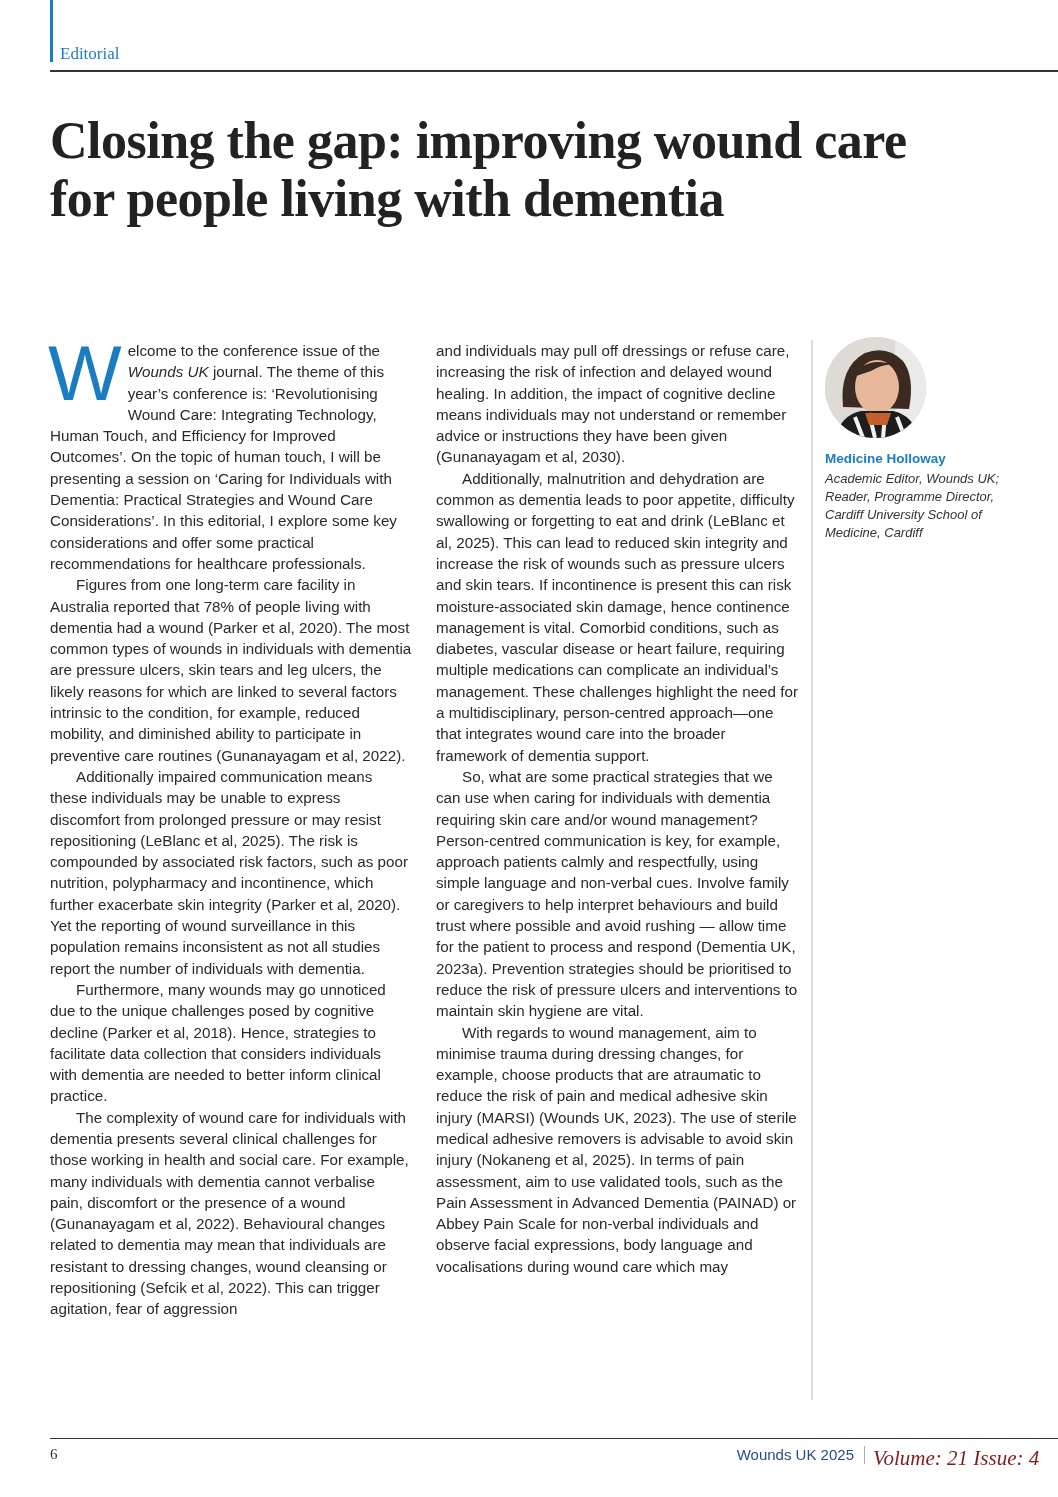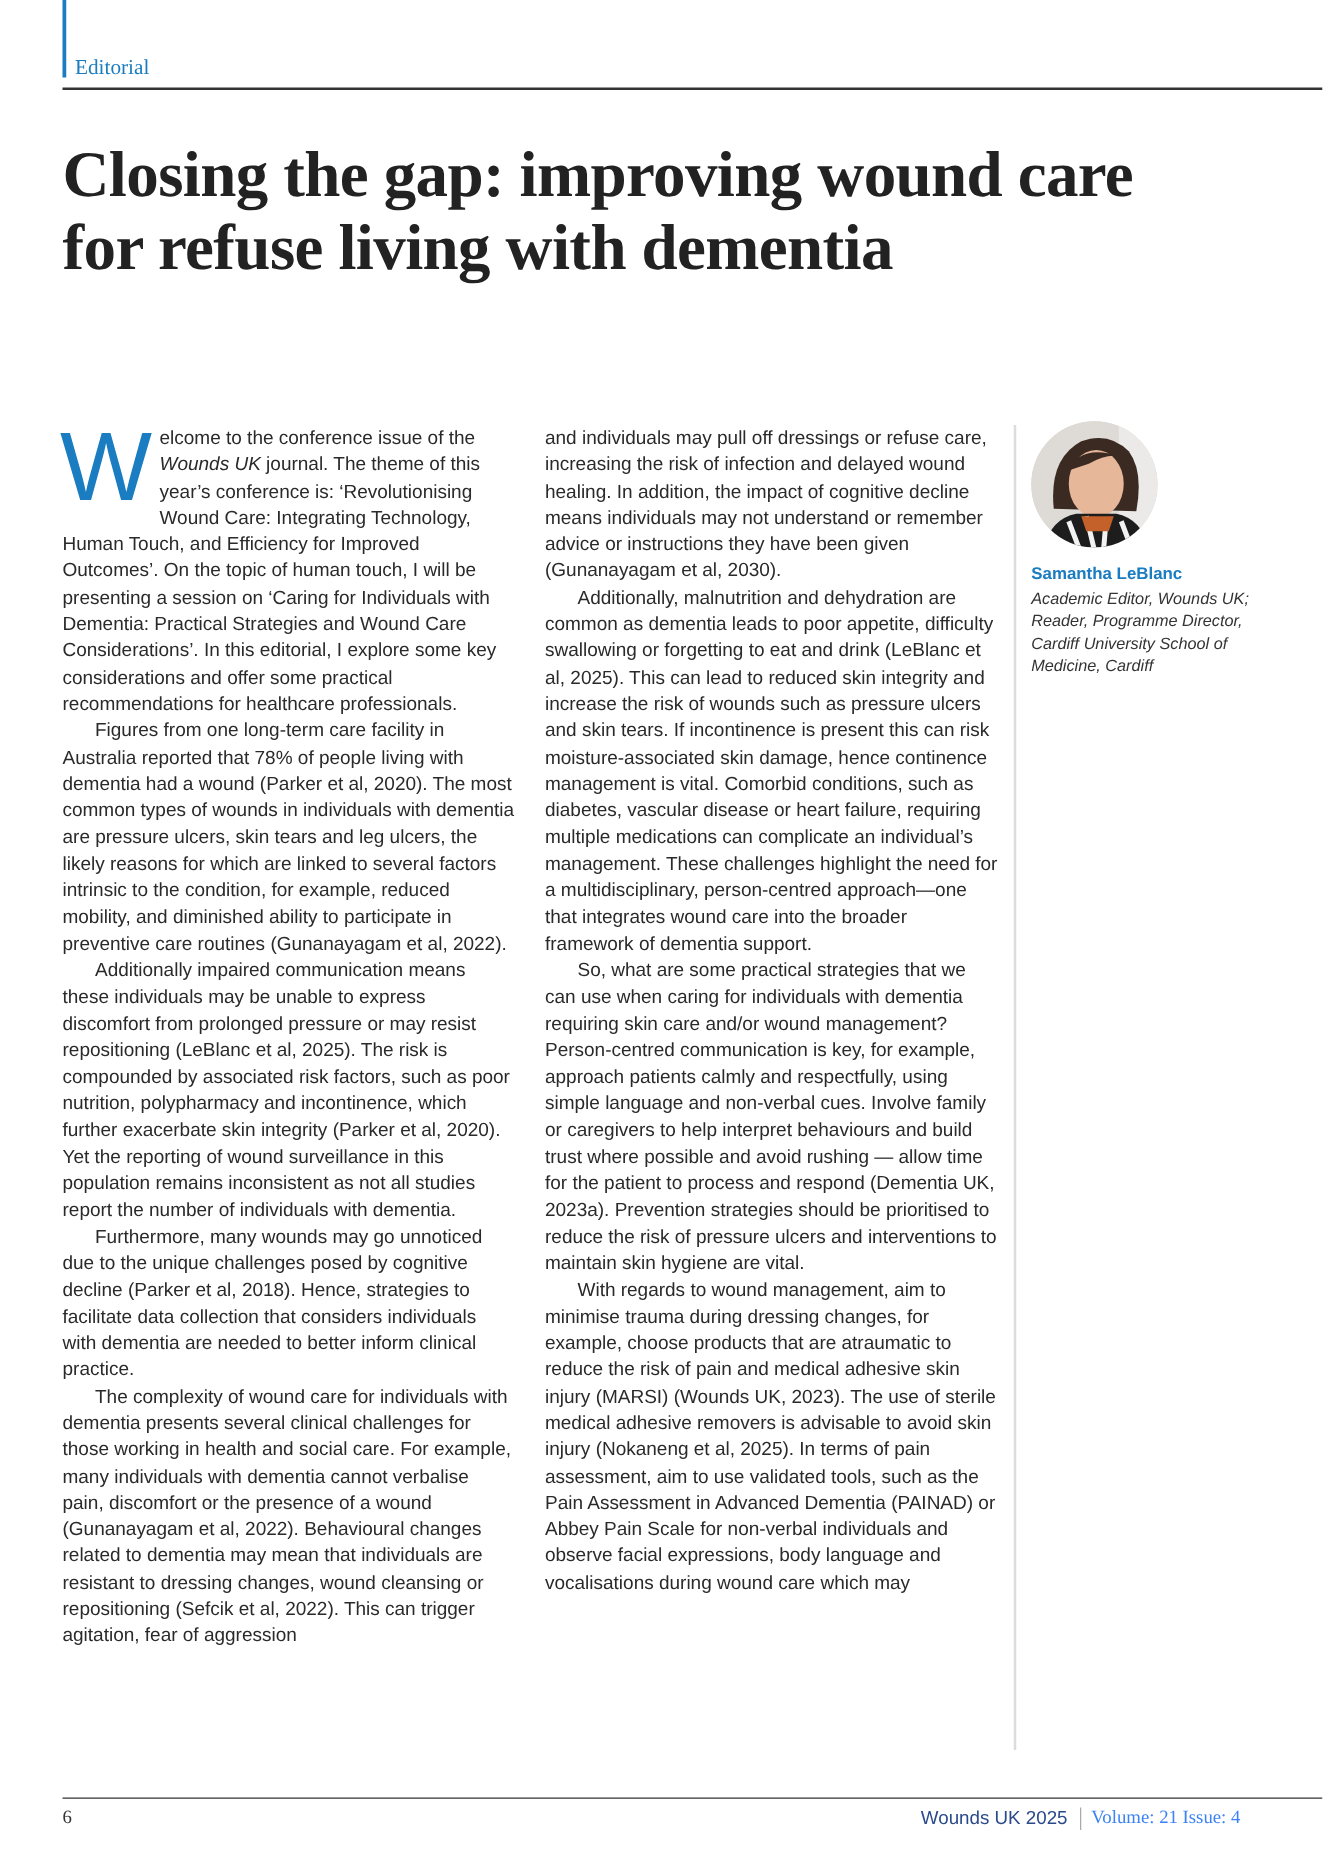--- a/index.html
+++ b/index.html
@@ -15,30 +15,30 @@
   .col p.noindent { text-indent: 0; }
   .dropcap { float: left; font-size: 78px; line-height: 62px; color: #1a7cc1; margin: 2px 6px 0 -2px; font-family: "Liberation Sans", sans-serif; }
   .divider { position: absolute; left: 811px; top: 340px; width: 2px; height: 1060px; background: #dcdcdc; }
   .avatar { position: absolute; left: 825px; top: 337px; width: 101px; height: 101px; border-radius: 50%; overflow: hidden; background: #d8d4d0; }
   .author-name { position: absolute; left: 825px; top: 451px; font-weight: bold; font-size: 13.5px; color: #1a7cc1; }
   .author-role { position: absolute; left: 825px; top: 470px; width: 200px; font-style: italic; font-size: 13px; line-height: 18px; color: #333; }
   .bottom-rule { position: absolute; left: 50px; top: 1438px; width: 1008px; height: 1px; background: #333; }
   .page-number { position: absolute; left: 50px; top: 1446px; font-family: "Liberation Serif", serif; font-size: 15px; color: #333; }
   .footer-journal { position: absolute; right: 204px; top: 1446px; font-family: Liberation Sans, sans-serif; font-size: 15px; color: #2b4a8a; }
   .footer-sep { position: absolute; left: 864px; top: 1446px; width: 1px; height: 18px; background: #aaa; }
-  .footer-issue { position: absolute; left: 873px; top: 1446px; font-family: "Liberation Serif", serif; font-size: 15px; color: #3b82f6; }
+  .footer-issue { position: absolute; left: 873px; top: 1446px; font-family: "Liberation Serif", serif; font-size: 21px; color: #7f1d1d; font-style: italic; }
 </style>
 </head>
 <body>
 
 <div class="accent-bar"></div>
 <div class="section-label">Editorial</div>
 <div class="top-rule"></div>
 
-<h1 class="title">Closing the gap: improving wound care for refuse living with dementia</h1>
+<h1 class="title">Closing the gap: improving wound care for people living with dementia</h1>
 
 <div class="col col1">
   <p class="noindent"><span class="dropcap">W</span><span>elcome to the conference issue of the </span><em>Wounds UK</em><span> journal. The theme of this year’s conference is: ‘Revolutionising Wound Care: Integrating Technology, Human Touch, and Efficiency for Improved Outcomes’. On the topic of human touch, I will be presenting a session on ‘Caring for Individuals with Dementia: Practical Strategies and Wound Care Considerations’. In this editorial, I explore some key considerations and offer some practical recommendations for healthcare professionals.</span></p>
   <p>Figures from one long-term care facility in Australia reported that 78% of people living with dementia had a wound (Parker et al, 2020). The most common types of wounds in individuals with dementia are pressure ulcers, skin tears and leg ulcers, the likely reasons for which are linked to several factors intrinsic to the condition, for example, reduced mobility, and diminished ability to participate in preventive care routines (Gunanayagam et al, 2022).</p>
   <p>Additionally impaired communication means these individuals may be unable to express discomfort from prolonged pressure or may resist repositioning (LeBlanc et al, 2025). The risk is compounded by associated risk factors, such as poor nutrition, polypharmacy and incontinence, which further exacerbate skin integrity (Parker et al, 2020). Yet the reporting of wound surveillance in this population remains inconsistent as not all studies report the number of individuals with dementia.</p>
   <p>Furthermore, many wounds may go unnoticed due to the unique challenges posed by cognitive decline (Parker et al, 2018). Hence, strategies to facilitate data collection that considers individuals with dementia are needed to better inform clinical practice.</p>
   <p>The complexity of wound care for individuals with dementia presents several clinical challenges for those working in health and social care. For example, many individuals with dementia cannot verbalise pain, discomfort or the presence of a wound (Gunanayagam et al, 2022). Behavioural changes related to dementia may mean that individuals are resistant to dressing changes, wound cleansing or repositioning (Sefcik et al, 2022). This can trigger agitation, fear of aggression</p>
 </div>
 
 <div class="col col2">
@@ -55,20 +55,20 @@
     <rect width="101" height="101" fill="#dedad6"></rect>
     <rect x="70" y="0" width="31" height="101" fill="#eceae8"></rect>
     <path d="M18 70 Q14 30 40 16 Q62 8 78 24 Q90 40 84 72 Z" fill="#3a2a22"></path>
     <ellipse cx="52" cy="50" rx="22" ry="27" fill="#e7b79a"></ellipse>
     <path d="M28 40 Q40 18 70 28 Q60 26 46 34 Z" fill="#3a2a22"></path>
     <path d="M10 101 Q16 78 36 74 L68 74 Q88 78 94 101 Z" fill="#1d1d1d"></path>
     <path d="M30 80 L38 101 M44 76 L50 101 M60 78 L58 101 M72 80 L80 101" stroke="#f2f2f2" stroke-width="4"></path>
     <path d="M40 76 L66 76 L62 88 L44 88 Z" fill="#c4602a"></path>
   </svg>
 </div>
-<div class="author-name">Samantha LeBlanc</div>
+<div class="author-name">Medicine Holloway</div>
 <div class="author-role">Academic Editor, Wounds UK; Reader, Programme Director, Cardiff University School of Medicine, Cardiff</div>
 
 <div class="bottom-rule"></div>
 <div class="page-number">6</div>
 <div class="footer-journal">Wounds UK 2025</div>
 <div class="footer-sep"></div>
 <div class="footer-issue">Volume: 21 Issue: 4</div>
 
 </body></html>

